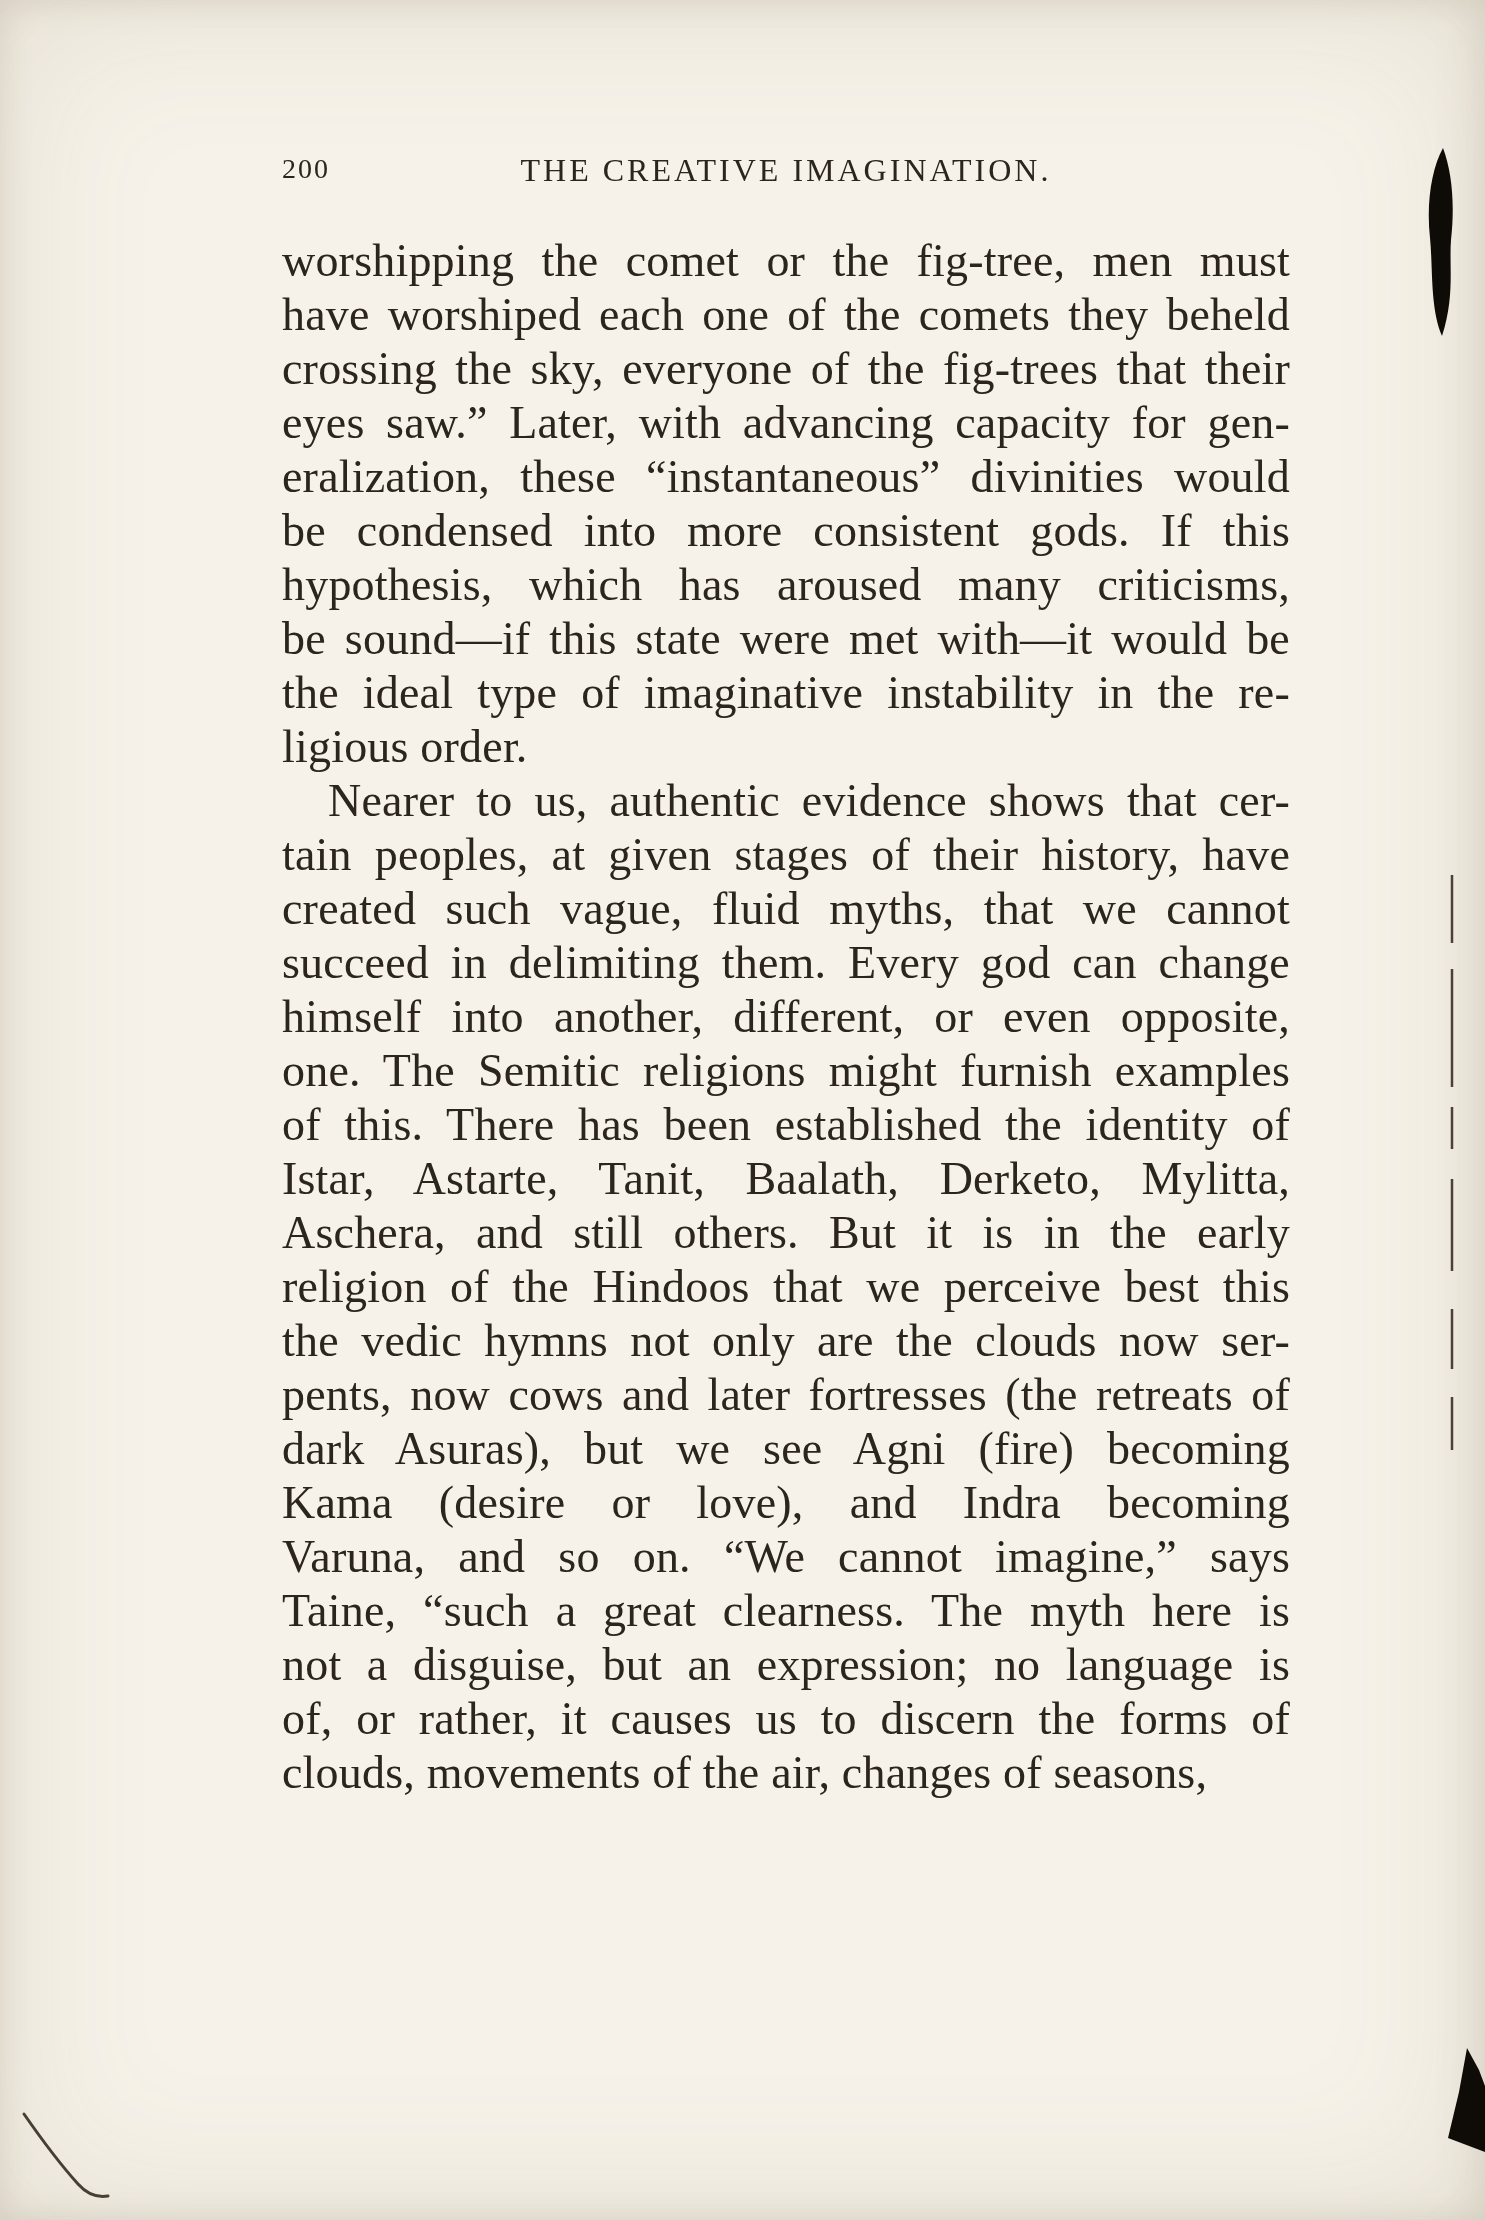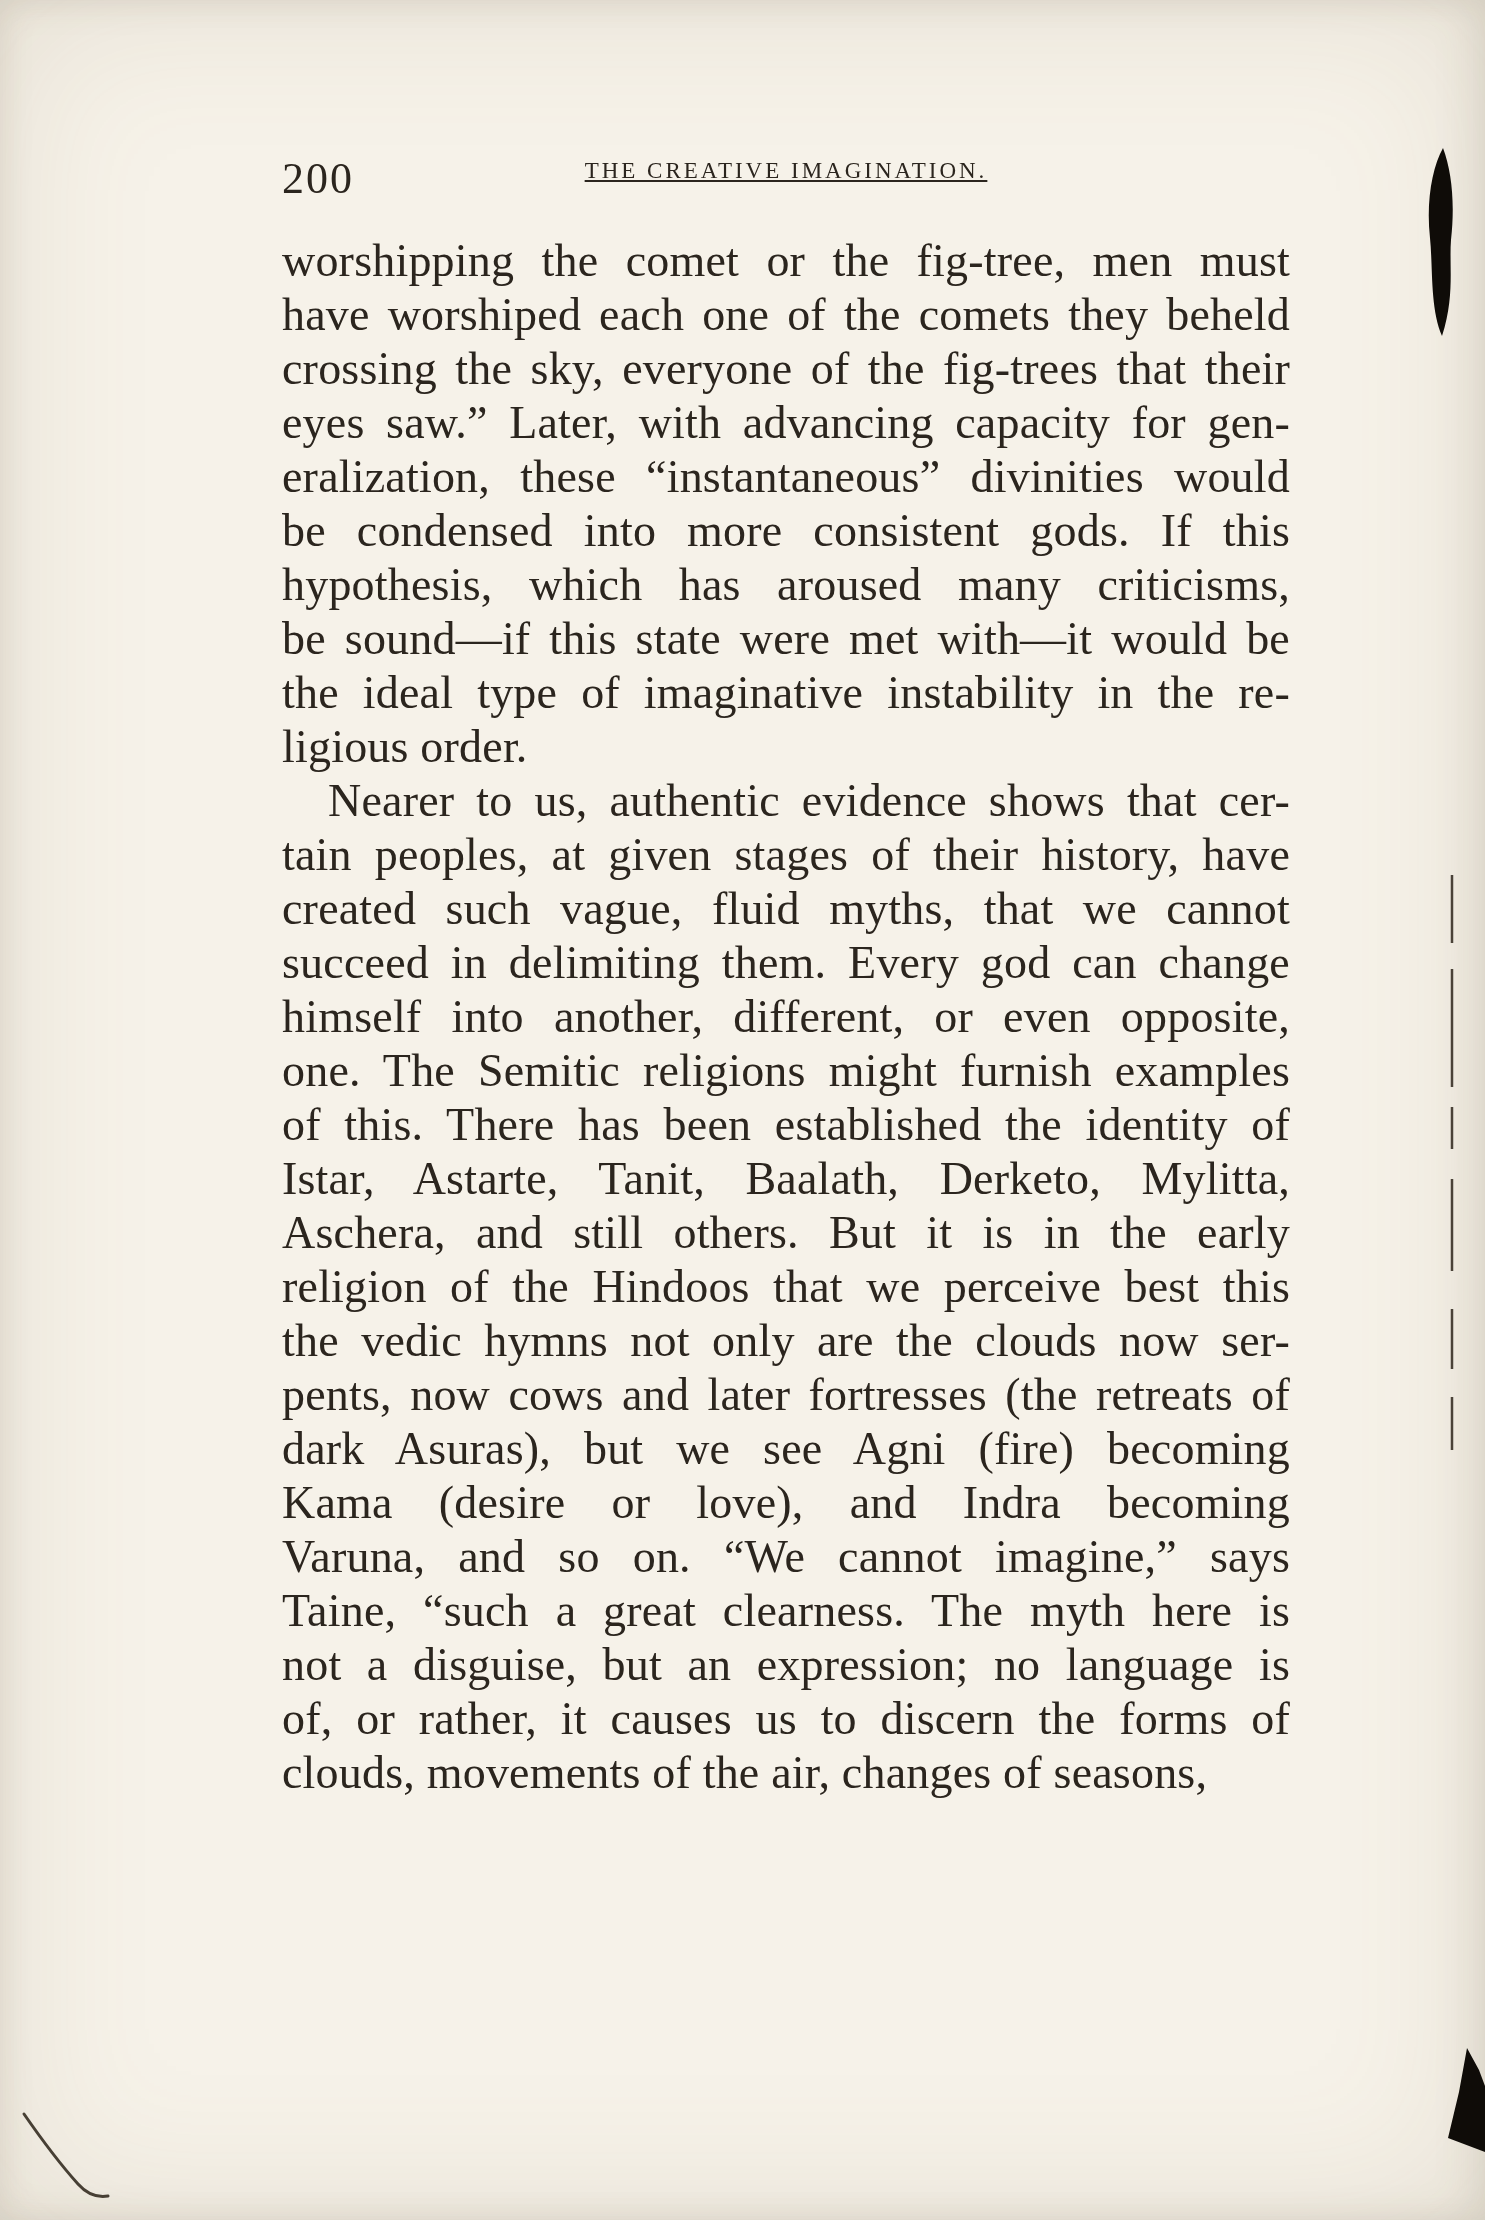--- a/index.html
+++ b/index.html
@@ -22,32 +22,31 @@
     position: absolute;
     left: 282px;
     top: 150px;
     width: 1008px;
     height: 50px;
   }
   .page-number {
     position: absolute;
     left: 0;
     top: 3px;
-    font-size: 44px;
+    font-size: 28px;
     letter-spacing: 2px;
   }
   .running-title {
     position: absolute;
     left: 0;
     right: 0;
-    top: 8px;
+    top: 2px;
     text-align: center;
-    font-size: 23px;
+    font-size: 32px;
     letter-spacing: 3px;
-    text-decoration: underline;
   }
   .body-text {
     position: absolute;
     left: 282px;
     top: 234px;
     width: 1008px;
     font-size: 46px;
     letter-spacing: 0.2px;
   }
   .line {

